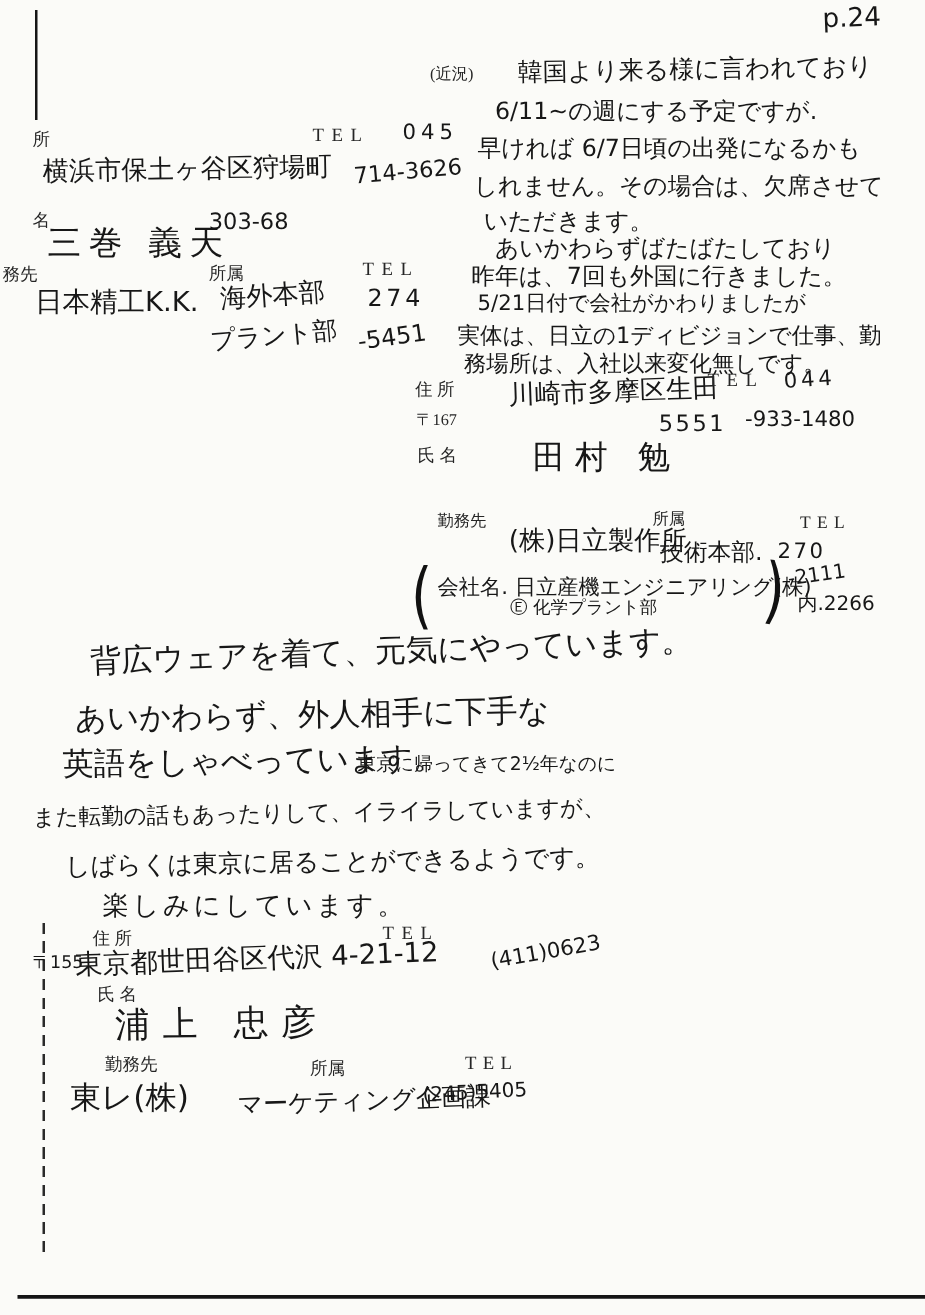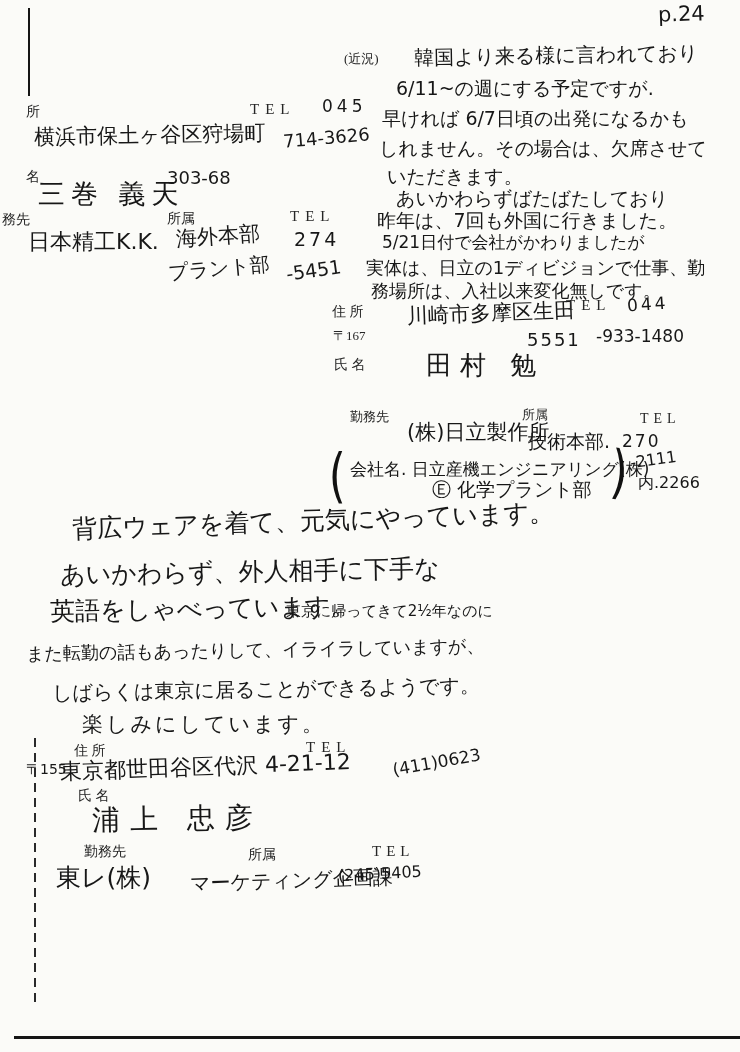--- a/index.html
+++ b/index.html
@@ -84,21 +84,21 @@
   <div class="abs p" style="left:350px;top:408px;font-size:13px;">勤務先</div>
   <div class="abs h" style="left:396px;top:418px;font-size:21px;margin-left:11px;">(株)日立製作所</div>
   <div class="abs p" style="left:522px;top:406px;font-size:13px;">所属</div>
   <div class="abs p tel" style="left:640px;top:411px;font-size:14px;letter-spacing:5px;">TEL</div>
   <div class="abs h" style="left:528px;top:429px;font-size:19px;">技術本部.</div>
   <div class="abs h" style="left:622px;top:431px;font-size:17px;letter-spacing:2px;">270</div>
   <div class="abs h paren" style="left:326px;top:442px;">(</div>
   <div class="abs h" style="left:350px;top:458px;font-size:17px;">会社名. 日立産機エンジニアリング(株)</div>
   <div class="abs h paren" style="left:608px;top:438px;transform:scaleX(.75) rotate(6deg);">)</div>
   <div class="abs h" style="left:630px;top:450px;font-size:16px;transform:rotate(-8deg);">-2111</div>
-  <div class="abs h" style="left:432px;top:477px;font-size:19px;">Ⓔ 化学プラント部</div>
+  <div class="abs h" style="left:408px;top:477px;font-size:14px;">Ⓔ 化学プラント部</div>
   <div class="abs h" style="left:638px;top:473px;font-size:16px;">内.2266</div>
 
   <div class="abs h" style="left:72px;top:504px;font-size:25px;transform:rotate(-2deg);">背広ウェアを着て、元気にやっています。</div>
   <div class="abs h" style="left:60px;top:555px;font-size:25px;transform:rotate(-1deg);">あいかわらず、外人相手に下手な</div>
   <div class="abs h" style="left:50px;top:592px;font-size:25px;transform:rotate(-1deg);">英語をしゃべっています。</div>
   <div class="abs h" style="left:286px;top:602px;font-size:15px;">東京に帰ってきて2½年なのに</div>
   <div class="abs h" style="left:26px;top:638px;font-size:18px;transform:rotate(-1deg);">また転勤の話もあったりして、イライラしていますが、</div>
   <div class="abs h" style="left:52px;top:676px;font-size:20px;transform:rotate(-1deg);">しばらくは東京に居ることができるようです。</div>
   <div class="abs h" style="left:82px;top:710px;font-size:21px;letter-spacing:3px;">楽しみにしています。</div>
 

